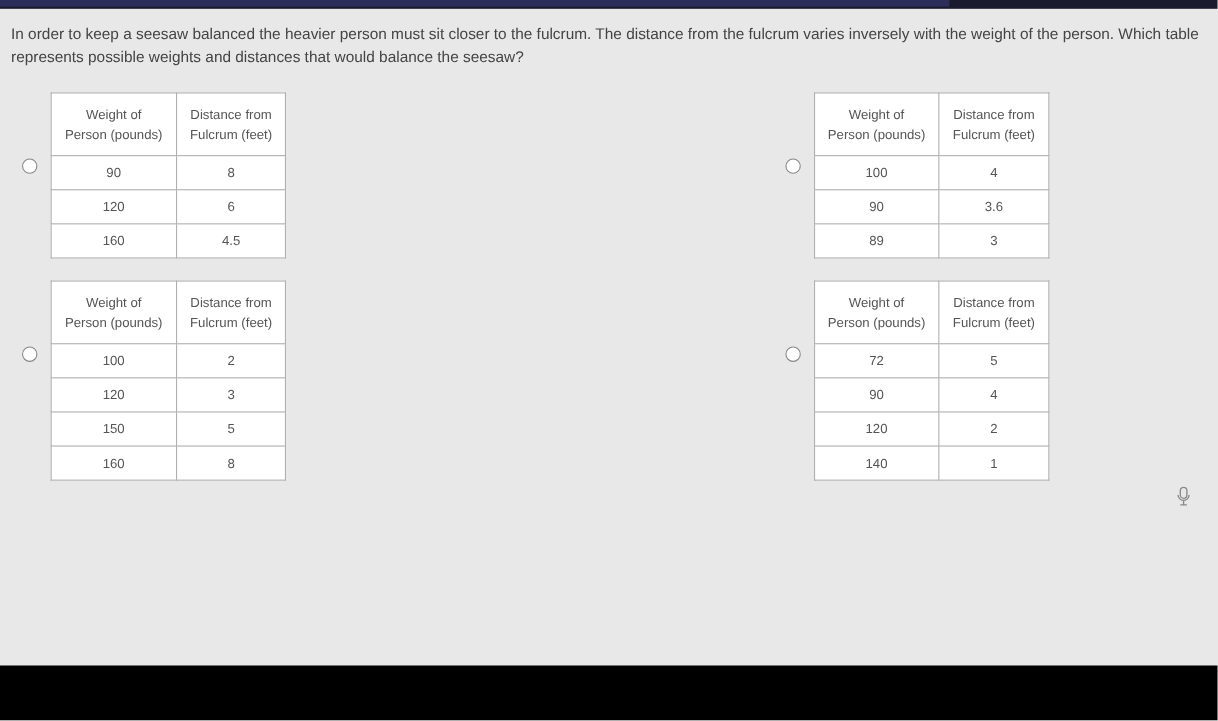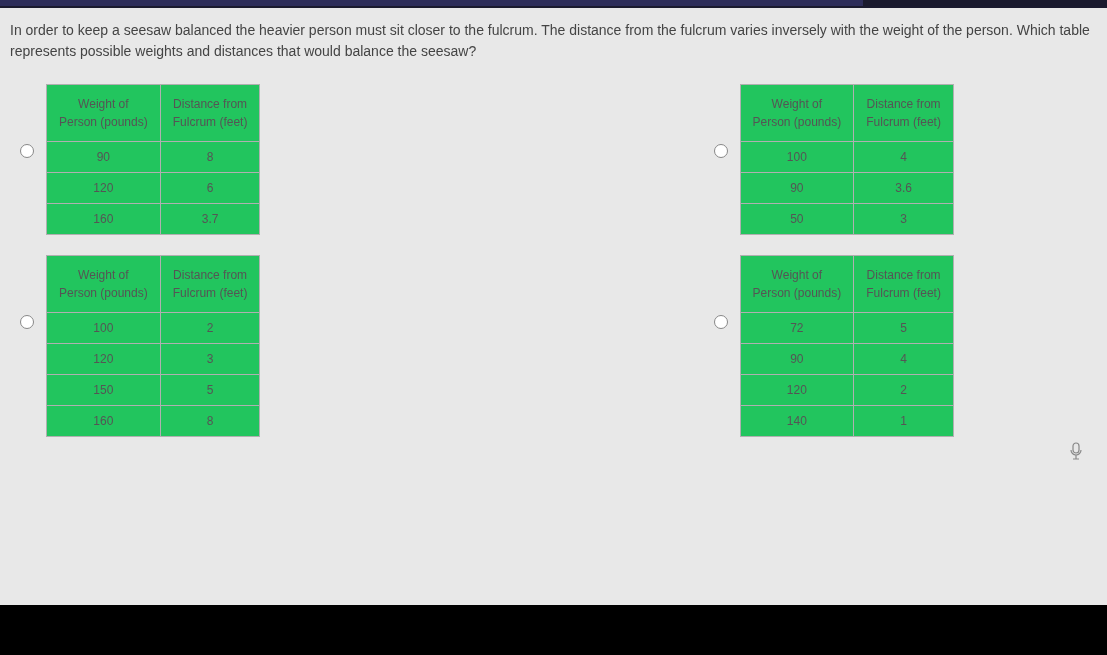--- a/index.html
+++ b/index.html
@@ -46,21 +46,21 @@
       height: 14px;
       border: 1.5px solid #888;
       border-radius: 50%;
       background: #fff;
       margin-top: 60px;
       cursor: pointer;
       flex-shrink: 0;
     }
     table {
       border-collapse: collapse;
-      background: #22c55e;
+      background: #ffffff;
     }
     th, td {
       border: 1px solid #b0b0b0;
       padding: 8px 16px;
       text-align: center;
       font-size: 12px;
       color: #555;
       font-weight: normal;
     }
     th {
@@ -109,21 +109,21 @@
         <tr>
             <td>90</td>
             <td>8</td>
           </tr>
         <tr>
             <td>120</td>
             <td>6</td>
           </tr>
         <tr>
             <td>160</td>
-            <td>3.7</td>
+            <td>4.5</td>
           </tr>
       </tbody>
     </table>
   </div>
 
   <div class="option">
     <div class="radio"></div>
     <table>
       <thead>
         <tr>
@@ -134,21 +134,21 @@
       <tbody>
         <tr>
             <td>100</td>
             <td>4</td>
           </tr>
         <tr>
             <td>90</td>
             <td>3.6</td>
           </tr>
         <tr>
-            <td>50</td>
+            <td>89</td>
             <td>3</td>
           </tr>
       </tbody>
     </table>
   </div>
 
   <div class="option">
     <div class="radio"></div>
     <table>
       <thead>

